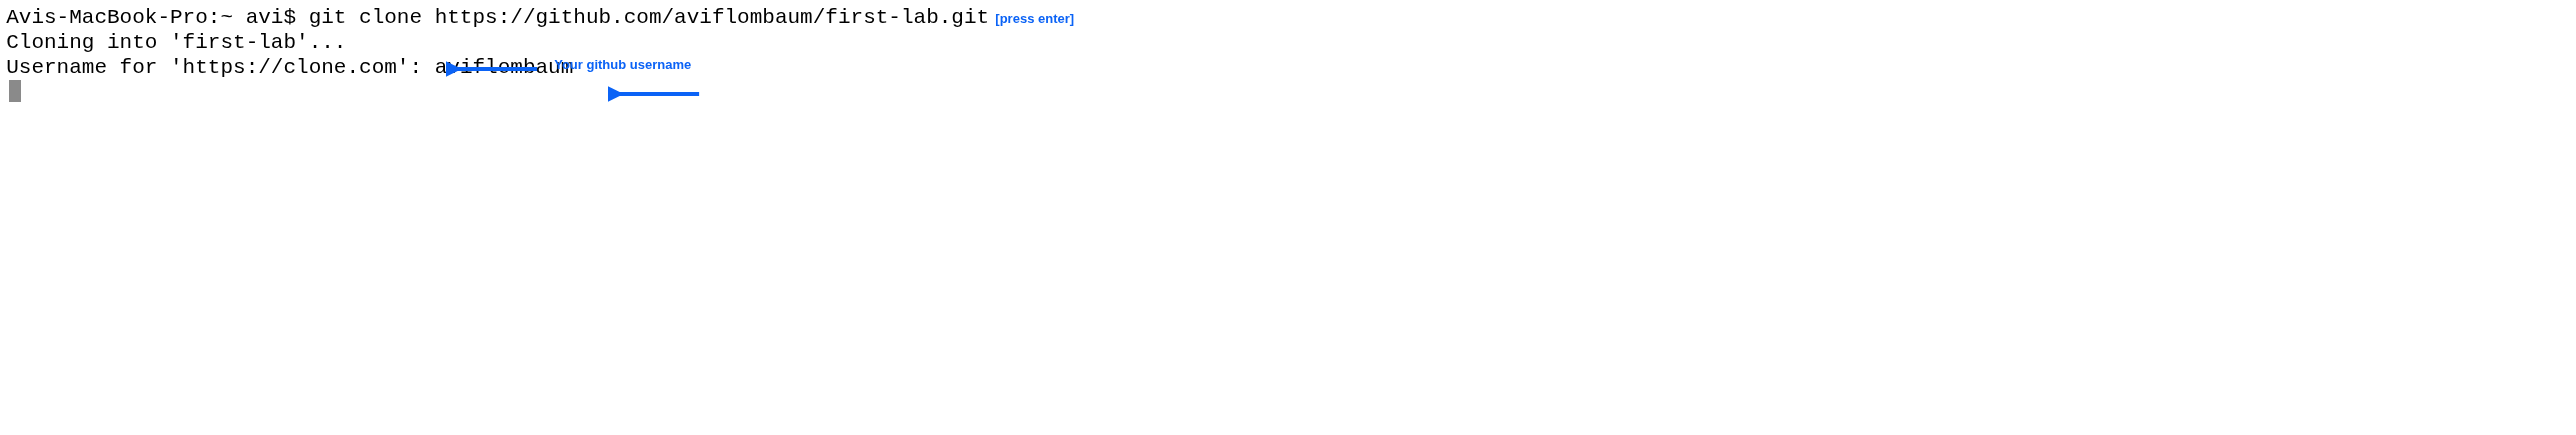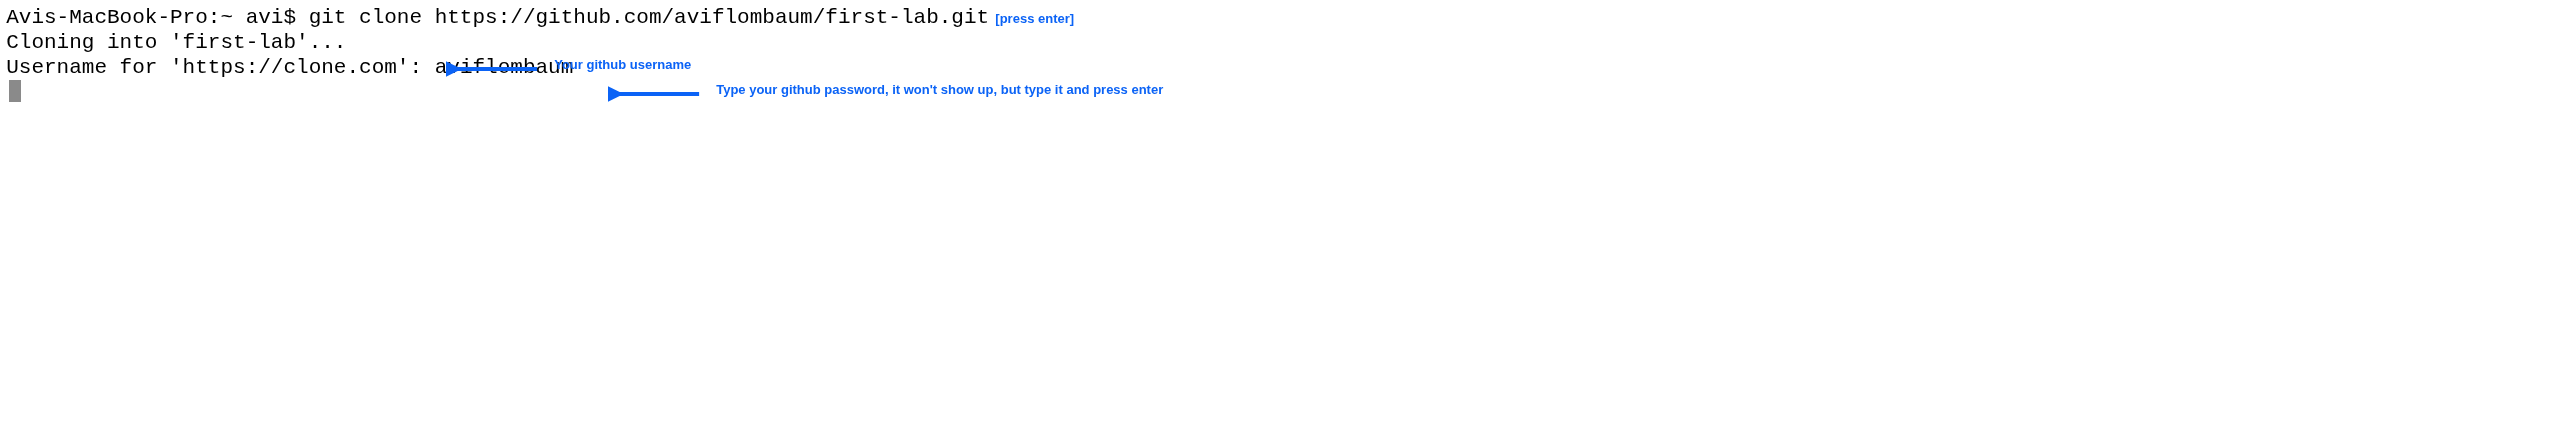--- a/index.html
+++ b/index.html
@@ -84,15 +84,14 @@
   <span class="arrow-wrap" style="left:602px; top:3.1px;">
     <svg class="arrow" width="93" height="20" viewBox="0 0 120 26">
       <defs>
         <marker id="ah2" markerWidth="10" markerHeight="10" refX="2" refY="5" orient="auto" markerUnits="strokeWidth">
           <path d="M10,0 L0,5 L10,10 z" fill="#0b63f6"></path>
         </marker>
       </defs>
       <line x1="118" y1="13" x2="10" y2="13" stroke="#0b63f6" stroke-width="5" marker-end="url(#ah2)"></line>
     </svg>
   </span>
-  <span class="annot" style="left:710px;">Type your github password, it won't show up, but type it and press enter</span>
 </div>
 
 
 </body></html>

